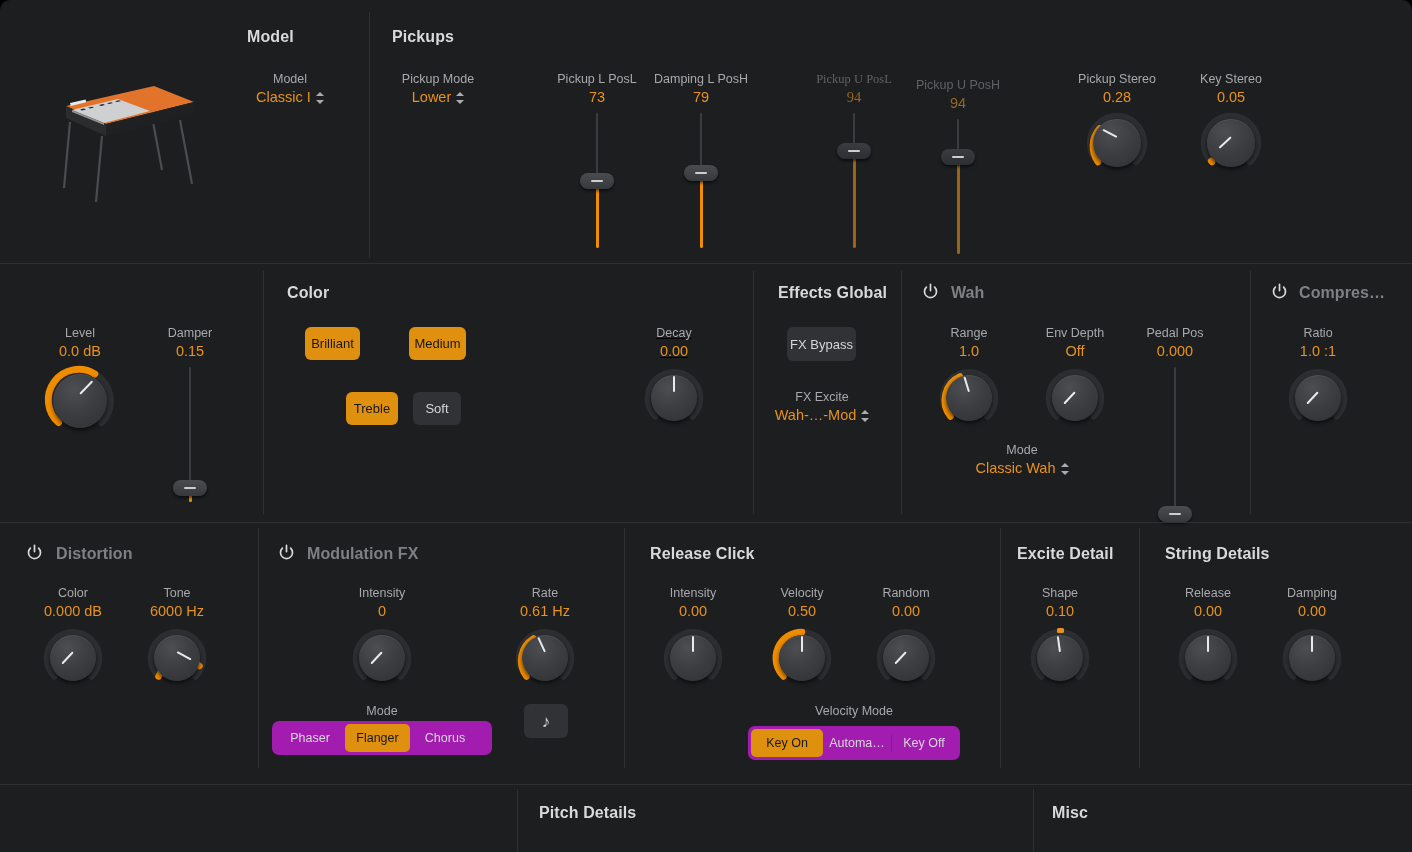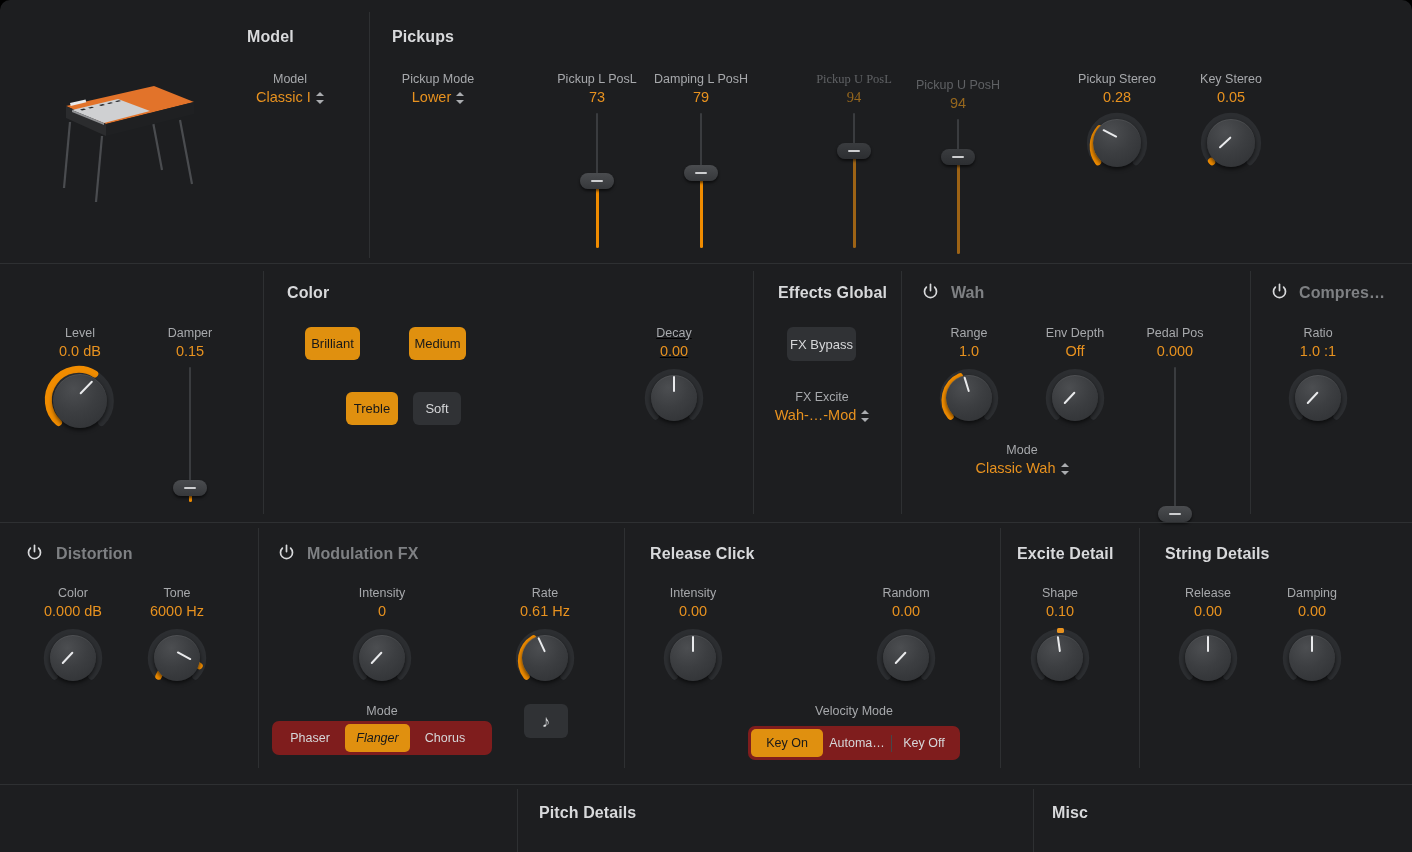--- a/index.html
+++ b/index.html
@@ -83,21 +83,21 @@
   .btn {
     position:absolute; display:flex; align-items:center; justify-content:center;
     font-size:13px; border-radius:6px; white-space:nowrap;
   }
   .btn.on  { background:#e0900f; color:#17181a; }
   .btn.off { background:#303235; color:#d6d7d9; }
 
   
   .seg {
     position:absolute; display:flex; align-items:center;
-    background:#7f1d1d; border-radius:7px; padding:3px; gap:0;
+    background:#a21caf; border-radius:7px; padding:3px; gap:0;
   }
   .seg .sg {
     display:flex; align-items:center; justify-content:center;
     font-size:12.5px; color:#d6d7d9; border-radius:5px; height:100%;
     white-space:nowrap;
   }
   .seg .sg.on { background:#e0900f; color:#17181a; }
   .seg .sep { width:1px; align-self:center; height:17px; background:#45474a; }
 
   
@@ -432,21 +432,21 @@
         </svg>
         <div class="cap" style="left:8px;top:8px;width:46px;height:46px;"></div>
         <div class="ptr" style="width:2px;height:16px;left:30px;top:9px;transform:rotate(-137deg);"></div>
       </div>
     </div>
 
     <div class="lbl" style="position:absolute; left:322px; top:180px; width:120px; text-align:center;">Mode</div>
 
     <div class="seg" style="left:272px; top:197px; width:220px; height:34px;">
       <div class="sg" style="width:70px;">Phaser</div>
-      <div class="sg on" style="width:65px;font-style:italic;">Flanger</div>
+      <div class="sg on" style="width:65px;">Flanger</div>
       <div class="sg" style="width:70px;">Chorus</div>
     </div>
 
     <div class="ctl" style="left:485px; top:62px; width:120px;">
       <div class="lbl">Rate</div>
       <div class="val">0.61 Hz</div>
       <div class="knob" style="width:62px;height:62px;margin-top:6px;">
         <svg width="62" height="62" viewBox="0 0 62 62">
           <path d="M 12.5 49.5 A 26 26 0 1 1 49.5 49.5" fill="none" stroke="#2c2e31" stroke-width="6.5" stroke-linecap="round"></path>
           <path d="M 12.5 49.5 A 26 26 0 0 1 19.5 11.5" fill="none" stroke="#f08c00" stroke-width="6.5" stroke-linecap="round"></path>
@@ -469,20 +469,32 @@
       <div class="val">0.00</div>
       <div class="knob" style="width:62px;height:62px;margin-top:6px;">
         <svg width="62" height="62" viewBox="0 0 62 62">
           <path d="M 12.5 49.5 A 26 26 0 1 1 49.5 49.5" fill="none" stroke="#2c2e31" stroke-width="6.5" stroke-linecap="round"></path>
         </svg>
         <div class="cap" style="left:8px;top:8px;width:46px;height:46px;"></div>
         <div class="ptr" style="width:2px;height:16px;left:30px;top:9px;transform:rotate(0deg);"></div>
       </div>
     </div>
 
+    <div class="ctl" style="left:742px; top:62px; width:120px;">
+      <div class="lbl">Velocity</div>
+      <div class="val">0.50</div>
+      <div class="knob" style="width:62px;height:62px;margin-top:6px;">
+        <svg width="62" height="62" viewBox="0 0 62 62">
+          <path d="M 12.5 49.5 A 26 26 0 1 1 49.5 49.5" fill="none" stroke="#2c2e31" stroke-width="6.5" stroke-linecap="round"></path>
+          <path d="M 12.5 49.5 A 26 26 0 0 1 31.0 5.0" fill="none" stroke="#f08c00" stroke-width="6.5" stroke-linecap="round"></path>
+        </svg>
+        <div class="cap" style="left:8px;top:8px;width:46px;height:46px;"></div>
+        <div class="ptr" style="width:2px;height:16px;left:30px;top:9px;transform:rotate(0deg);"></div>
+      </div>
+    </div>
 
     <div class="ctl" style="left:846px; top:62px; width:120px;">
       <div class="lbl">Random</div>
       <div class="val">0.00</div>
       <div class="knob" style="width:62px;height:62px;margin-top:6px;">
         <svg width="62" height="62" viewBox="0 0 62 62">
           <path d="M 12.5 49.5 A 26 26 0 1 1 49.5 49.5" fill="none" stroke="#2c2e31" stroke-width="6.5" stroke-linecap="round"></path>
         </svg>
         <div class="cap" style="left:8px;top:8px;width:46px;height:46px;"></div>
         <div class="ptr" style="width:2px;height:16px;left:30px;top:9px;transform:rotate(-137deg);"></div>

